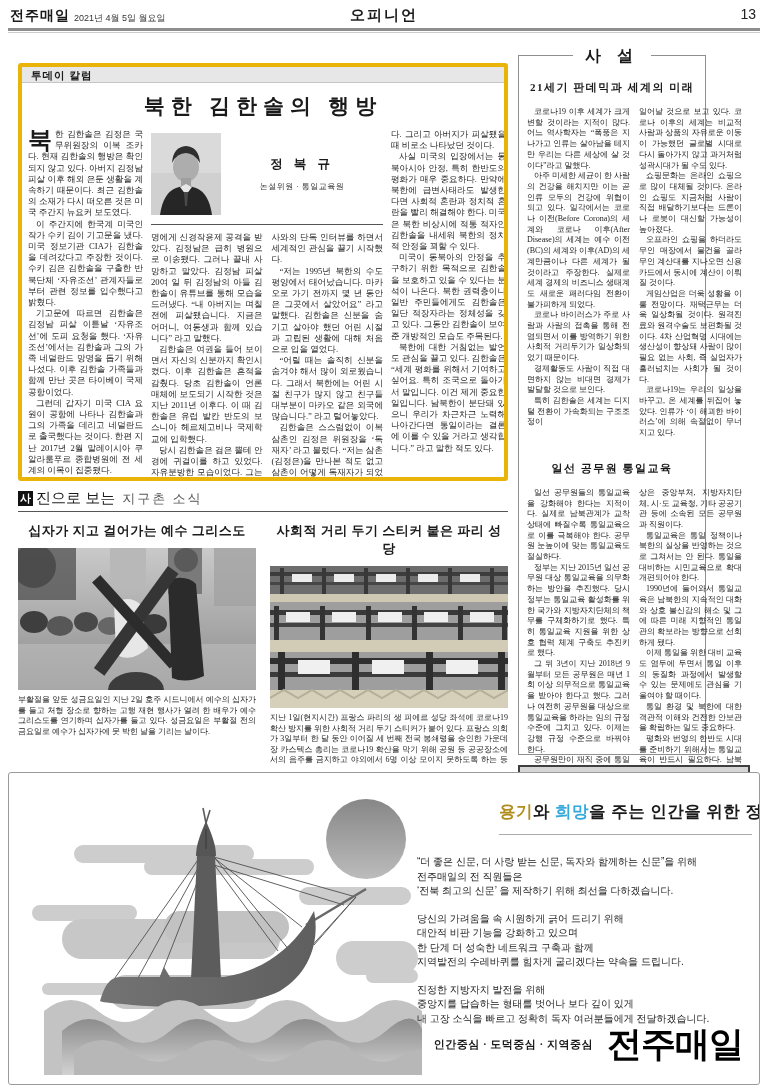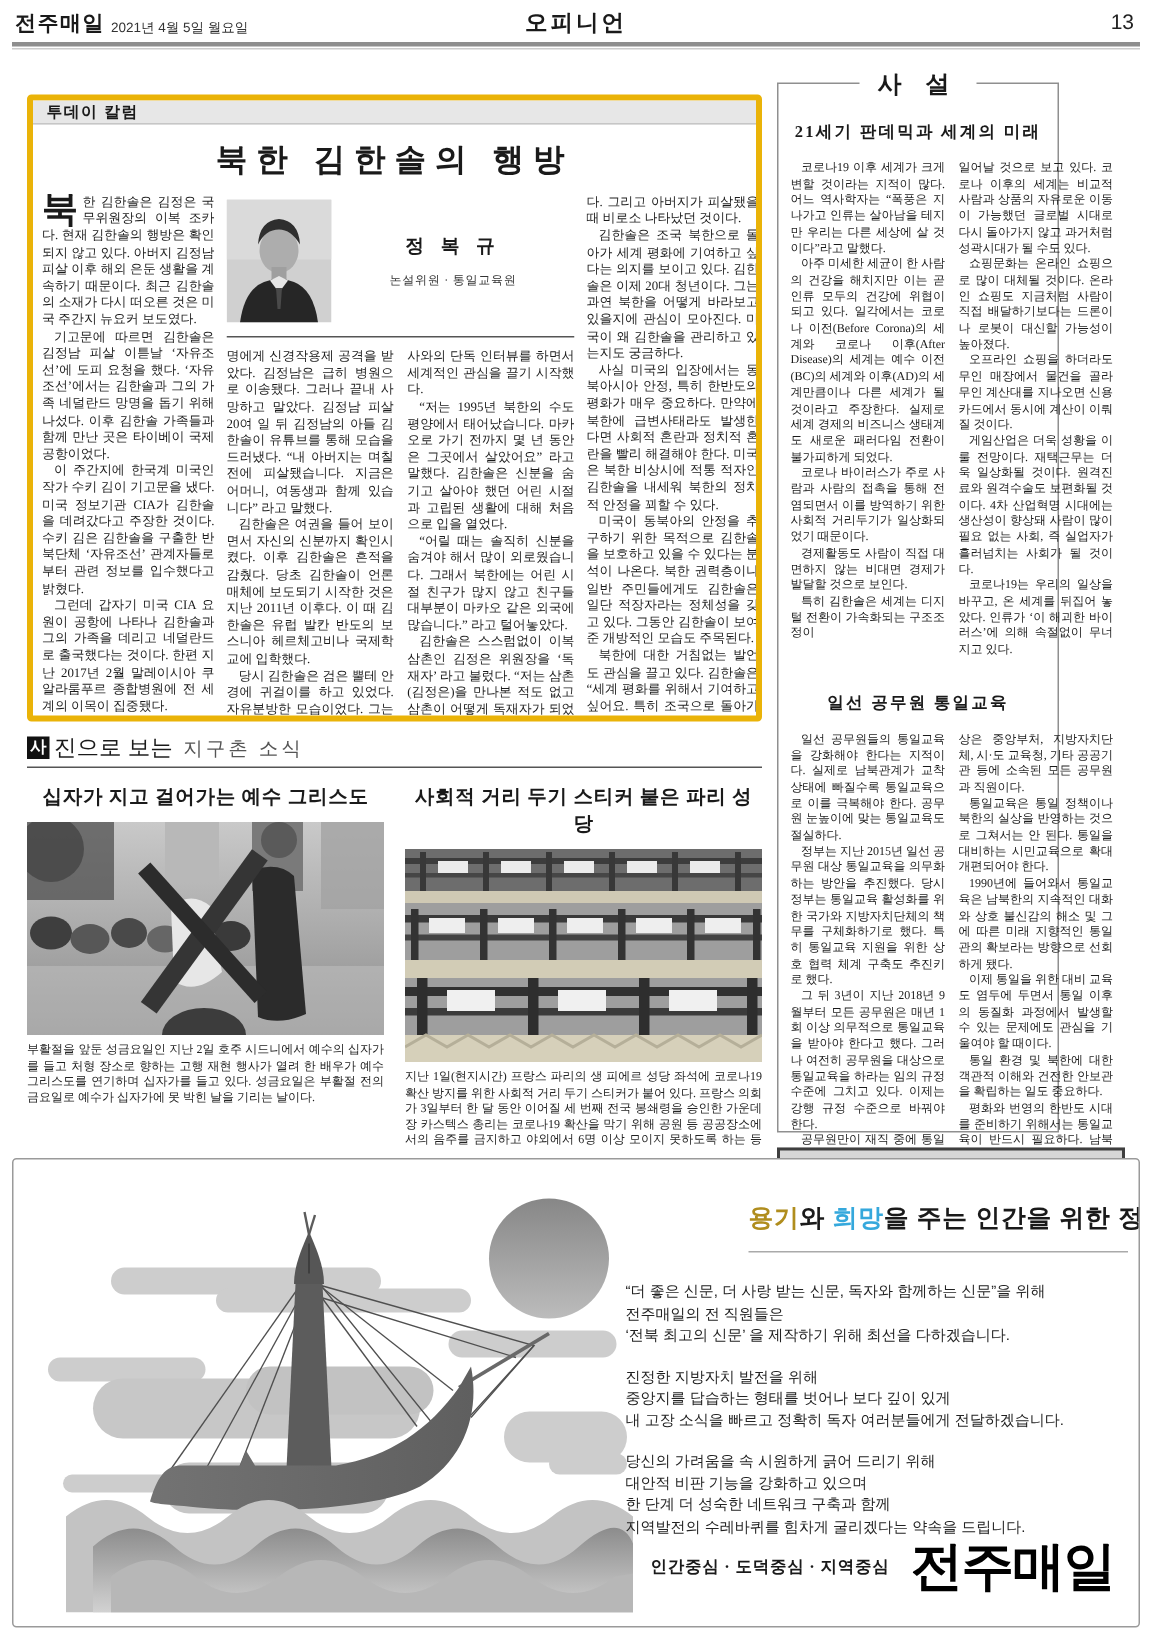--- a/index.html
+++ b/index.html
@@ -103,22 +103,22 @@
   </header>
   <div class="mh-rule"></div>
 
   <section class="article-box">
     <div class="col-label">투데이 칼럼</div>
     <h1 class="art-title">북한 김한솔의 행방</h1>
     <div class="art-body">
       <div class="tcol">
         <p class="lead"><span class="dropcap">북</span><span>한 김한솔은 김정은 국무위원장의 이복 조카다. 현재 김한솔의 행방은 확인되지 않고 있다. 아버지 김정남 피살 이후 해외 은둔 생활을 계속하기 때문이다. 최근 김한솔의 소재가 다시 떠오른 것은 미국 주간지 뉴요커 보도였다.</span></p>
         <div>
+            <p class="para">이 주간지에 한국계 미국인 작가 수키 김이 기고문을 냈다. 미국 정보기관 CIA가 김한솔을 데려갔다고 주장한 것이다. 수키 김은 김한솔을 구출한 반북단체 ‘자유조선’ 관계자들로부터 관련 정보를 입수했다고 밝혔다.</p>
             <p class="para">기고문에 따르면 김한솔은 김정남 피살 이튿날 ‘자유조선’에 도피 요청을 했다. ‘자유조선’에서는 김한솔과 그의 가족 네덜란드 망명을 돕기 위해 나섰다. 이후 김한솔 가족들과 함께 만난 곳은 타이베이 국제공항이었다.</p>
-            <p class="para">이 주간지에 한국계 미국인 작가 수키 김이 기고문을 냈다. 미국 정보기관 CIA가 김한솔을 데려갔다고 주장한 것이다. 수키 김은 김한솔을 구출한 반북단체 ‘자유조선’ 관계자들로부터 관련 정보를 입수했다고 밝혔다.</p>
             <p class="para">그런데 갑자기 미국 CIA 요원이 공항에 나타나 김한솔과 그의 가족을 데리고 네덜란드로 출국했다는 것이다. 한편 지난 2017년 2월 말레이시아 쿠알라룸푸르 종합병원에 전 세계의 이목이 집중됐다.</p>
             <p class="para">북한 김정은 국무위원장의 이복형 김정남의 피살 소식 때문이었다. 당시 김정남은 마카오로 떠나기 위해 쿠알라룸푸르 국제공항에서 출국 수속을 밟고 있었다. 그 순간 여성 2</p>
           </div>
       </div>
       <div class="tmid">
         <div class="photo-block">
           <svg viewBox="0 0 70 82" aria-hidden="true">
             <rect width="70" height="82" fill="#d0d0d0"></rect>
             <rect width="70" height="40" fill="#dadada"></rect>
             <ellipse cx="35" cy="34" rx="13" ry="15" fill="#adadad"></ellipse>
@@ -137,21 +137,20 @@
             <p class="para">명에게 신경작용제 공격을 받았다. 김정남은 급히 병원으로 이송됐다. 그러나 끝내 사망하고 말았다. 김정남 피살 20여 일 뒤 김정남의 아들 김한솔이 유튜브를 통해 모습을 드러냈다. “내 아버지는 며칠 전에 피살됐습니다. 지금은 어머니, 여동생과 함께 있습니다” 라고 말했다.</p>
             <p class="para">김한솔은 여권을 들어 보이면서 자신의 신분까지 확인시켰다. 이후 김한솔은 흔적을 감췄다. 당초 김한솔이 언론 매체에 보도되기 시작한 것은 지난 2011년 이후다. 이 때 김한솔은 유럽 발칸 반도의 보스니아 헤르체고비나 국제학교에 입학했다.</p>
             <p class="para">당시 김한솔은 검은 뿔테 안경에 귀걸이를 하고 있었다. 자유분방한 모습이었다. 그는 이듬해인 2012년 핀란드 방송사와의 단독 인터뷰를 하면서 세계적인 관심을 끌기 시작했다.</p>
             <p class="para">“저는 1995년 북한의 수도 평양에서 태어났습니다. 마카오로 가기 전까지 몇 년 동안은 그곳에서 살았어요” 라고 말했다. 김한솔은 신분을 숨기고 살아야 했던 어린 시절과 고립된 생활에 대해 처음으로 입을 열었다.</p>
             <p class="para">“어릴 때는 솔직히 신분을 숨겨야 해서 많이 외로웠습니다. 그래서 북한에는 어린 시절 친구가 많지 않고 친구들 대부분이 마카오 같은 외국에 많습니다.” 라고 털어놓았다.</p>
             <p class="para">김한솔은 스스럼없이 이복 삼촌인 김정은 위원장을 ‘독재자’ 라고 불렀다. “저는 삼촌(김정은)을 만나본 적도 없고 삼촌이 어떻게 독재자가 되었는지 알지 못합니다. 우선 그분과 할아버지(김정일) 사이의 일이고, 저는 두 분을 만난 적도 없으니까요. 저도 궁금합니다”라고 했다.</p>
           </div>
       </div>
       <div class="tcol cont">
           <p class="para">다. 그리고 아버지가 피살됐을 때 비로소 나타났던 것이다.</p>
-          <p class="para">김한솔은 조국 북한으로 돌아가 세계 평화에 기여하고 싶다는 의지를 보이고 있다. 김한솔은 이제 20대 청년이다. 그는 과연 북한을 어떻게 바라보고 있을지에 관심이 모아진다. 미국이 왜 김한솔을 관리하고 있는지도 궁금하다.</p>
           <p class="para">사실 미국의 입장에서는 동북아시아 안정, 특히 한반도의 평화가 매우 중요하다. 만약에 북한에 급변사태라도 발생한다면 사회적 혼란과 정치적 혼란을 빨리 해결해야 한다. 미국은 북한 비상시에 적통 적자인 김한솔을 내세워 북한의 정치적 안정을 꾀할 수 있다.</p>
           <p class="para">미국이 동북아의 안정을 추구하기 위한 목적으로 김한솔을 보호하고 있을 수 있다는 분석이 나온다. 북한 권력층이나 일반 주민들에게도 김한솔은 일단 적장자라는 정체성을 갖고 있다. 그동안 김한솔이 보여준 개방적인 모습도 주목된다.</p>
           <p class="para">북한에 대한 거침없는 발언도 관심을 끌고 있다. 김한솔은 “세계 평화를 위해서 기여하고 싶어요. 특히 조국으로 돌아가서 말입니다. 이건 제게 중요한 일입니다. 남북한이 분단돼 있으니 우리가 차근차근 노력해 나아간다면 통일이라는 결론에 이를 수 있을 거라고 생각합니다.” 라고 말한 적도 있다.</p>
         </div>
     </div>
   </section>
 
   <section class="photo-news">
     <div class="pn-head">
       <span class="pn-initial">사</span>
@@ -366,27 +365,27 @@
     </svg>
 
     <div class="ad-text">
       <div class="ad-headline">
         <span class="hl-gold">용기</span><span>와 </span><span class="hl-blue">희망</span><span>을 주는 인간을 위한 정론지</span>
       </div>
       <div>
           <p class="ad-p">“더 좋은 신문, 더 사랑 받는 신문, 독자와 함께하는 신문”을 위해
 전주매일의 전 직원들은
 ‘전북 최고의 신문’ 을 제작하기 위해 최선을 다하겠습니다.</p>
-          <p class="ad-p">진정한 지방자치 발전을 위해
-중앙지를 답습하는 형태를 벗어나 보다 깊이 있게
-내 고장 소식을 빠르고 정확히 독자 여러분들에게 전달하겠습니다.</p>
           <p class="ad-p">당신의 가려움을 속 시원하게 긁어 드리기 위해
 대안적 비판 기능을 강화하고 있으며
 한 단계 더 성숙한 네트워크 구축과 함께
 지역발전의 수레바퀴를 힘차게 굴리겠다는 약속을 드립니다.</p>
+          <p class="ad-p">진정한 지방자치 발전을 위해
+중앙지를 답습하는 형태를 벗어나 보다 깊이 있게
+내 고장 소식을 빠르고 정확히 독자 여러분들에게 전달하겠습니다.</p>
         </div>
     </div>
 
     <div class="ad-footer">
       <span class="ad-slogan">인간중심 · 도덕중심 · 지역중심</span>
       <span class="ad-brand">전주매일</span>
     </div>
   </section>
 
 </div>

